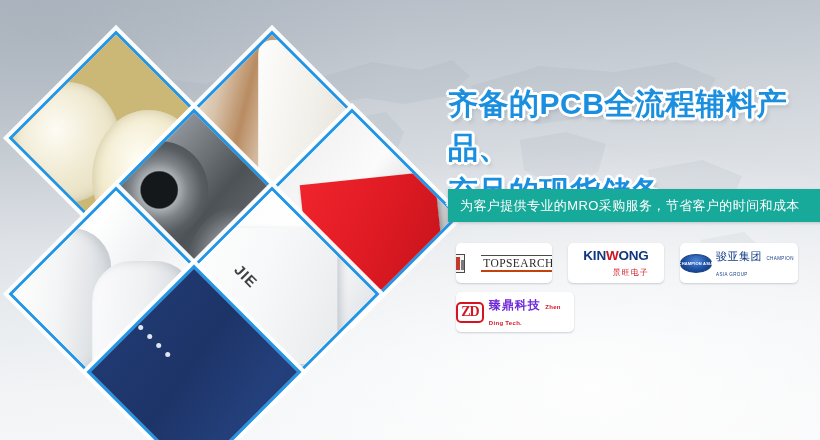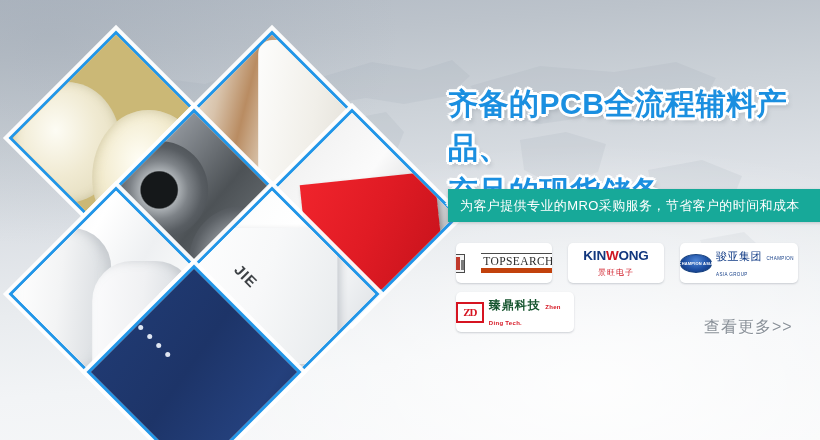--- a/index.html
+++ b/index.html
@@ -190,52 +190,52 @@
   }
   .ts-icon::before{
     content:"";position:absolute;left:3px;top:2px;width:4px;height:13px;background:#c0392b;
   }
   .ts-icon::after{
     content:"";position:absolute;left:8px;top:5px;width:2.5px;height:10px;background:#7a7a7a;
   }
   .ts-word{
     font-size:11.5px;font-weight:400;color:#2b2b2b;letter-spacing:.4px;
     font-family:"Liberation Serif","DejaVu Serif",serif;
-    border-top:1px solid #4a4a4a;border-bottom:5px solid #c2410c;padding:1px 2px;margin-left:12px;
-  }
-
-  
-  .kw{text-align:center;line-height:1;}
+    border-top:1px solid #4a4a4a;border-bottom:2px solid #c2410c;padding:1px 2px;margin-left:12px;
+  }
+
+  
+  .kw{text-align:right;line-height:1;}
   .kw-en{font-size:13.5px;font-weight:700;color:#12377e;letter-spacing:-.2px;}
   .kw-en i{color:#cf1622;font-style:normal;font-weight:700;}
   .kw-cn{font-size:8px;color:#cf1622;letter-spacing:1px;margin-top:6px;}
 
   
   .ca{display:flex;align-items:center;gap:4px;}
   .ca-globe{
     width:30px;height:17px;border-radius:50%;
     background:radial-gradient(ellipse at 50% 35%,#4f86d6 0%,#1d4fa3 55%,#0e2f70 100%);
     position:relative;display:flex;align-items:center;justify-content:center;
     border:1px solid #15407f;
   }
   .ca-globe span{font-size:4px;color:#fff;letter-spacing:.2px;white-space:nowrap;font-weight:700;}
   .ca-txt{line-height:1;}
   .ca-cn{font-size:11px;font-weight:400;color:#123c86;letter-spacing:.5px;}
   .ca-en{font-size:4.5px;color:#123c86;letter-spacing:.4px;margin-top:2px;}
 
   
   .zd{display:flex;align-items:center;gap:5px;}
   .zd-mark{
-    width:30px;height:17px;border:2px solid #d61421;border-radius:0;
+    width:30px;height:17px;border:2px solid #d61421;border-radius:5px;
     display:flex;align-items:center;justify-content:center;
-    font-size:11px;font-weight:700;color:#d61421;letter-spacing:-1px;
+    font-size:14px;font-weight:700;color:#d61421;letter-spacing:-1px;
     font-family:"Liberation Serif",serif;
   }
   .zd-txt{line-height:1;}
-  .zd-cn{font-size:12px;font-weight:700;color:#14532d;letter-spacing:1px;}
+  .zd-cn{font-size:12px;font-weight:700;color:#6d28d9;letter-spacing:1px;}
   .zd-en{font-size:6px;font-weight:700;color:#d61421;letter-spacing:.3px;margin-top:2px;}
 
   .more{
     position:absolute;left:270px;top:317px;
     font-size:16px;color:#8a9199;letter-spacing:1px;
     text-shadow:0 1px 1px rgba(255,255,255,.9);
     cursor:pointer;
     font-family:"Liberation Sans","DejaVu Sans",sans-serif;
   }
 </style>
@@ -337,16 +337,15 @@
             <span class="zd-txt">
               <span class="zd-cn">臻鼎科技</span>
               <span class="zd-en">Zhen Ding Tech.</span>
             </span>
           </div>
         </div>
       </div>
 
     </div>
 
-    <div class="more">查看更多&gt;&gt;</div>
 
   </div>
 </div>
 
 </body></html>

